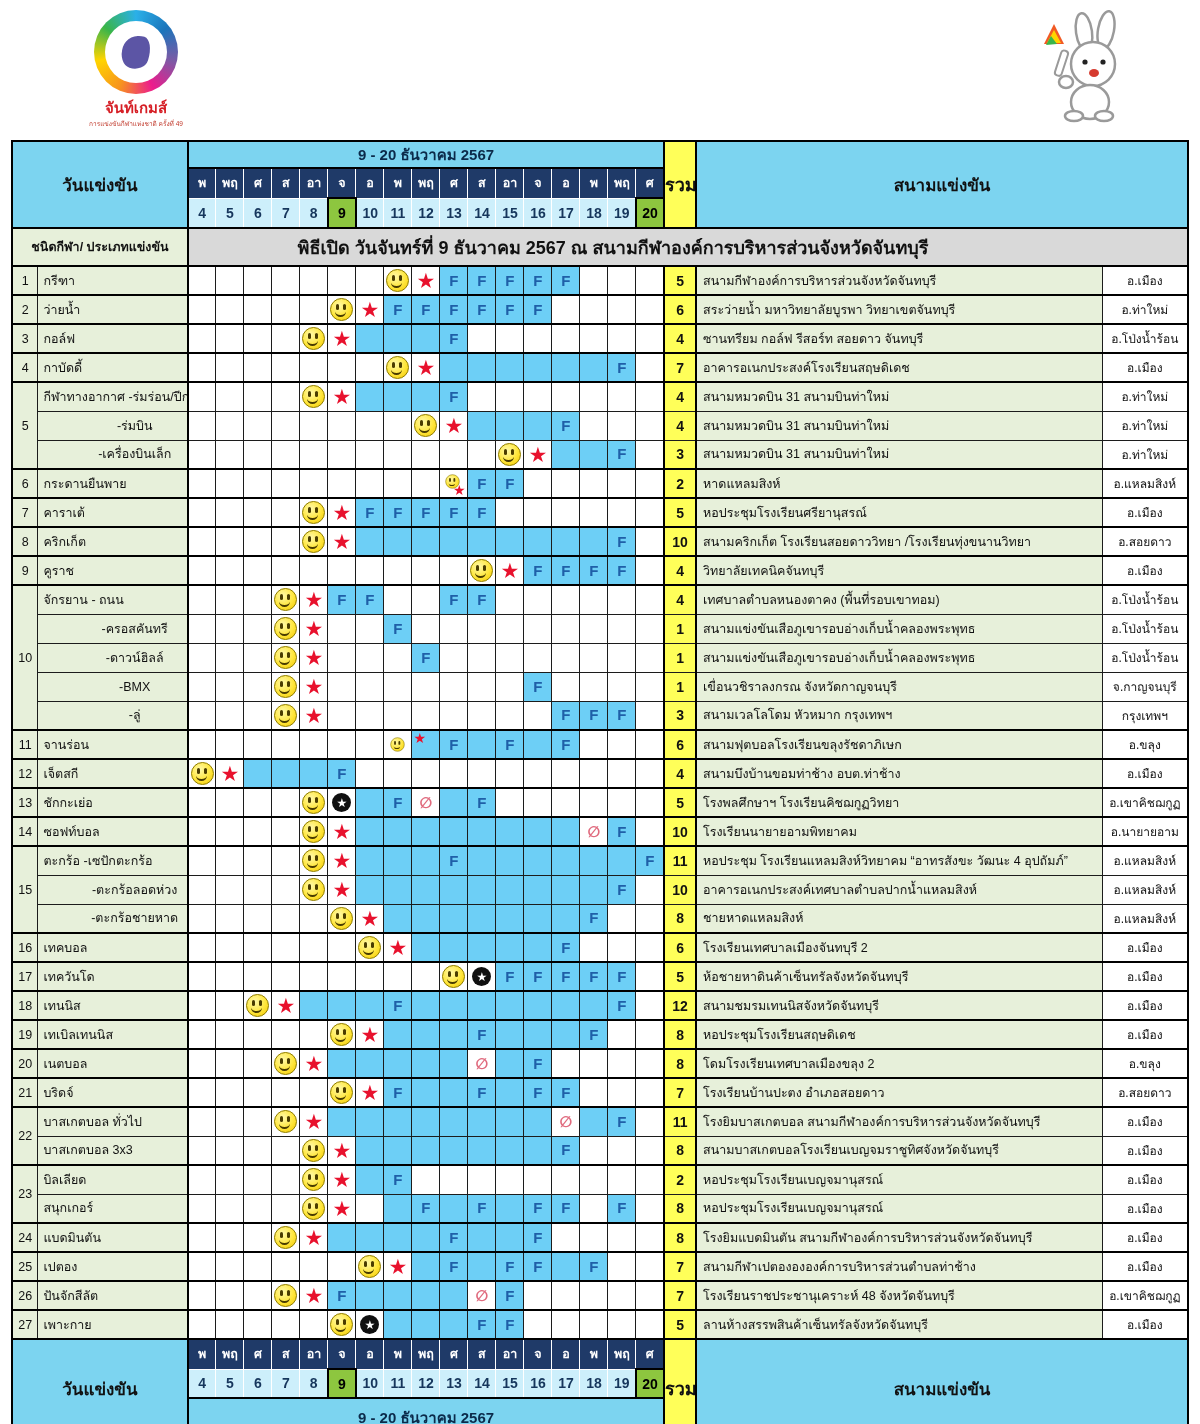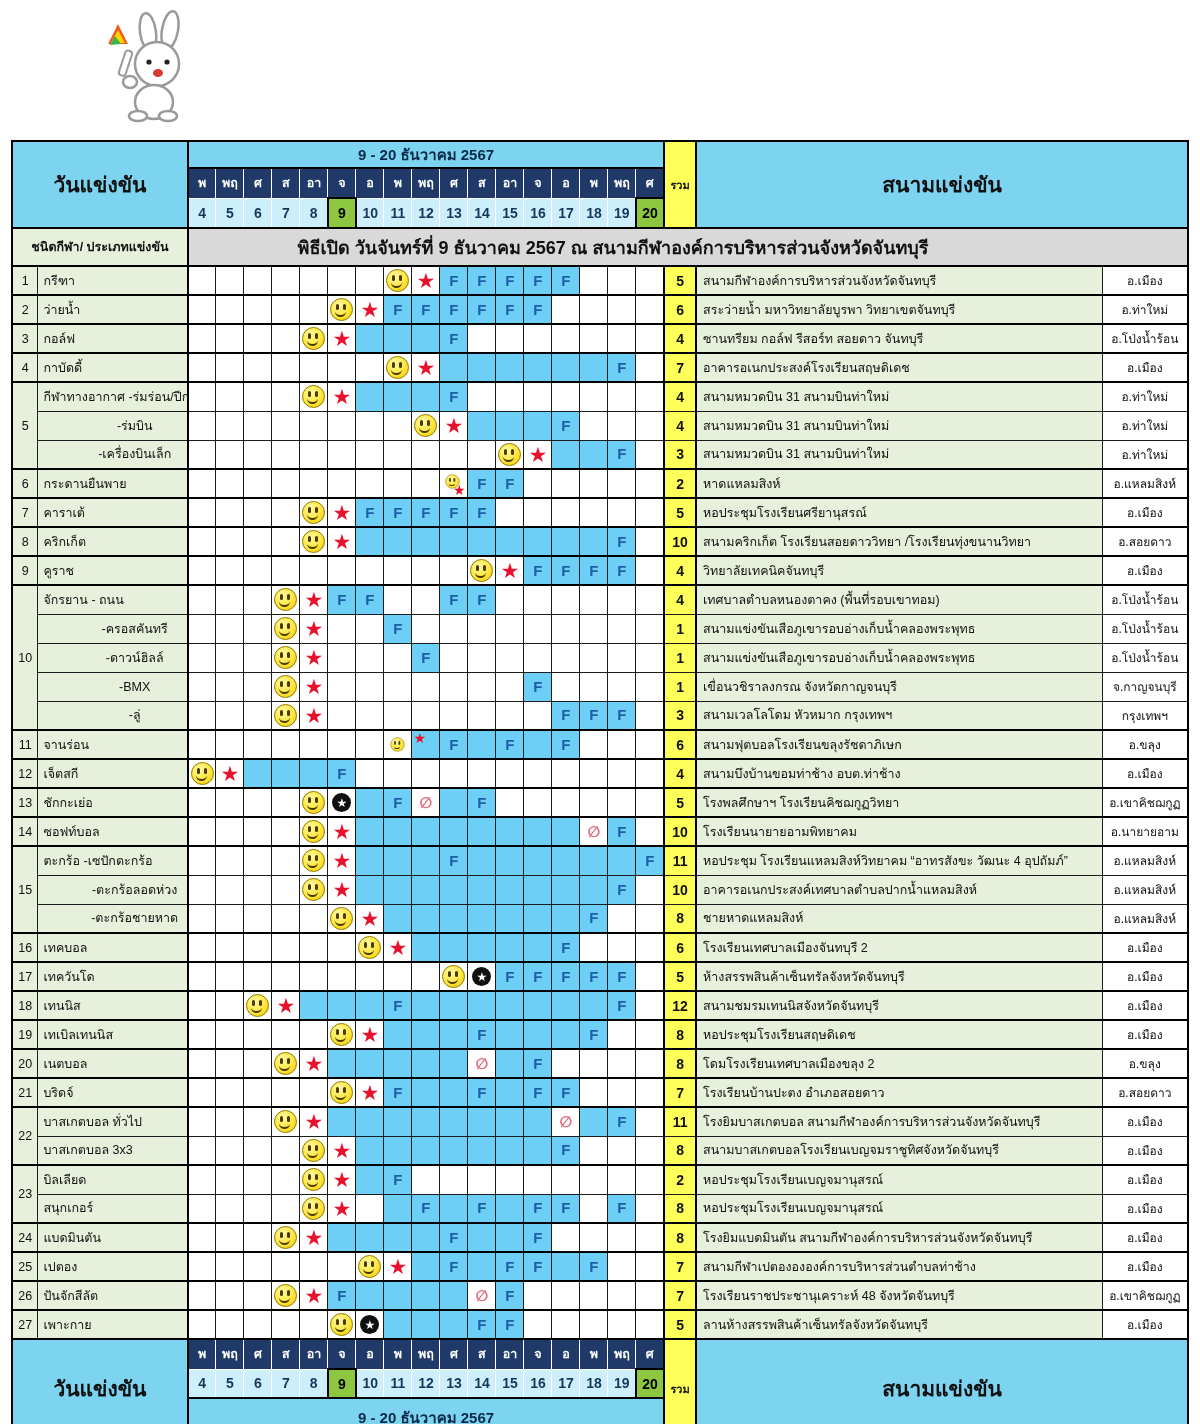--- a/index.html
+++ b/index.html
@@ -25,23 +25,23 @@
   .title-line2{font-size:24px;font-weight:bold;margin-top:14px;}
   .mascot-wrap{width:130px;text-align:center;}
   
   table{border-collapse:collapse;table-layout:fixed;width:1176px;margin:0 auto;
         border:2px solid #000;}
   td{border:1px solid #1c1c1c;padding:0;overflow:hidden;white-space:nowrap;
      vertical-align:middle;box-sizing:border-box;}
   tr{height:29px;}
   tr.h1{height:27px;} tr.h2{height:30px;} tr.h3{height:30px;} tr.h4{height:38px;}
   tr.f1{height:30px;} tr.f2{height:29px;} tr.f3{height:40px;}
-  .hd-main{background:#7cd4f0;font-weight:bold;font-size:21px;text-align:center;border:2px solid #000;}
+  .hd-main{background:#7cd4f0;font-weight:bold;font-size:17px;text-align:center;border:2px solid #000;}
   .hd-range{background:#7cd4f0;font-weight:bold;font-size:15px;text-align:center;border:2px solid #000;color:#0b2a4a;}
-  .hd-total{background:#ffff59;font-weight:bold;font-size:11px;text-align:center;border:2px solid #000;}
+  .hd-total{background:#ffff59;font-weight:bold;font-size:18px;text-align:center;border:2px solid #000;}
   .hd-day{background:#1f3a68;color:#fff;font-weight:bold;font-size:12.5px;text-align:center;
           border:1px solid #fff;border-top:2px solid #000;}
   .hd-date{background:#cdeffb;color:#16365c;font-weight:bold;font-size:14px;text-align:center;
            border:1px solid #fff;border-bottom:2px solid #000;}
   .hd-date.green{background:#8dc63f;color:#000;border:2px solid #000;}
   .kind{background:#e7f0da;font-weight:bold;font-size:12.5px;text-align:center;
         border:2px solid #000;}
   .open{background:#d9d9d9;font-weight:bold;font-size:18px;text-align:center;
         padding-right:150px;border:2px solid #000;}
   .no-cell{background:#e7f0da;text-align:center;font-size:12.5px;}
@@ -70,20 +70,29 @@
   .nil{color:#e06b7e;font-size:15px;font-weight:bold;}
   .kc{display:inline-flex;width:19px;height:19px;border-radius:50%;background:#101010;
       color:#fff;align-items:center;justify-content:center;font-size:12px;vertical-align:middle;}
   .pos-tl{position:absolute;left:1px;top:0px;}
   .pos-br{position:absolute;right:2px;bottom:0px;}
 </style>
 </head>
 <body>
 
 <div class="top">
+  <div class="logo-wrap">
+    <div class="logo-ring">
+      <div class="logo-inner">
+          <div class="logo-swirl"></div>
+        </div>
+    </div>
+    <div class="logo-text">จันท์เกมส์</div>
+    <div class="logo-caption">การแข่งขันกีฬาแห่งชาติ ครั้งที่ 49</div>
+  </div>
   <div class="mascot-wrap">
     <svg width="118" height="118" viewBox="0 0 118 118">
       <g stroke="#9a9a9a" stroke-width="2.5" fill="#ffffff" stroke-linejoin="round">
         <ellipse cx="66" cy="22" rx="8" ry="19" transform="rotate(-8 66 22)"></ellipse>
         <ellipse cx="88" cy="20" rx="8" ry="19" transform="rotate(10 88 20)"></ellipse>
         <circle cx="75" cy="54" r="22"></circle>
         <ellipse cx="72" cy="92" rx="19" ry="17"></ellipse>
         <ellipse cx="56" cy="106" rx="9" ry="5"></ellipse>
         <ellipse cx="86" cy="106" rx="9" ry="5"></ellipse>
         <ellipse cx="48" cy="72" rx="7" ry="6"></ellipse>
@@ -760,21 +769,21 @@
         <td class="dc"></td>
         <td class="dc"><span class="sm"></span></td>
         <td class="dc"><span class="kc">★</span></td>
         <td class="dc blue"><span class="f">F</span></td>
         <td class="dc blue"><span class="f">F</span></td>
         <td class="dc blue"><span class="f">F</span></td>
         <td class="dc blue"><span class="f">F</span></td>
         <td class="dc blue"><span class="f">F</span></td>
         <td class="dc"></td>
         <td class="total">5</td>
-        <td class="venue">ห้างสรรพสินค้าเซ็นทรัลจังหวัดจันทบุรี</td>
+        <td class="venue">ห้อชายหาดินค้าเซ็นทรัลจังหวัดจันทบุรี</td>
         <td class="dist">อ.เมือง</td>
       </tr>
       <tr class="gtop">
         <td class="no-cell" rowspan="1">18</td>
         <td class="name">เทนนิส</td>
         <td class="dc"></td>
         <td class="dc"></td>
         <td class="dc"><span class="sm"></span></td>
         <td class="dc"><span class="star">★</span></td>
         <td class="dc blue"></td>

